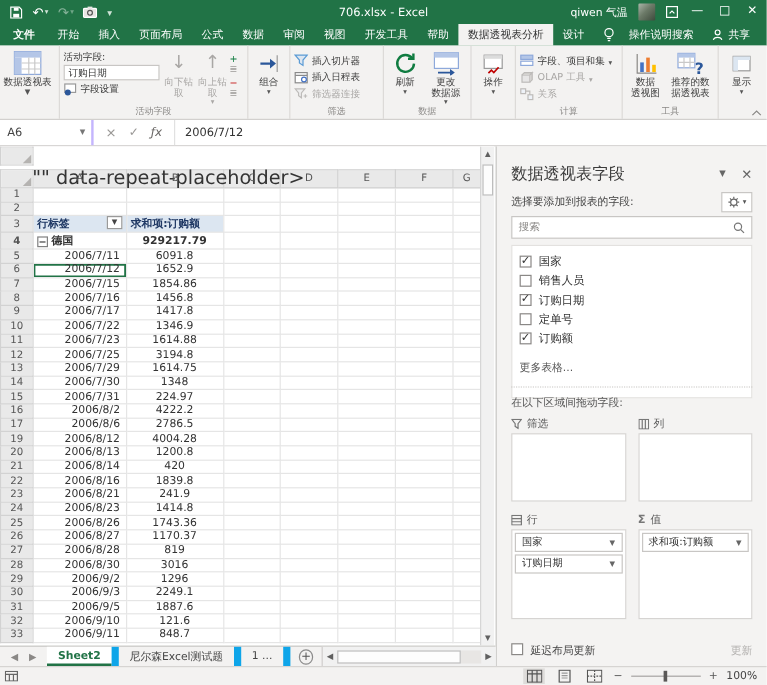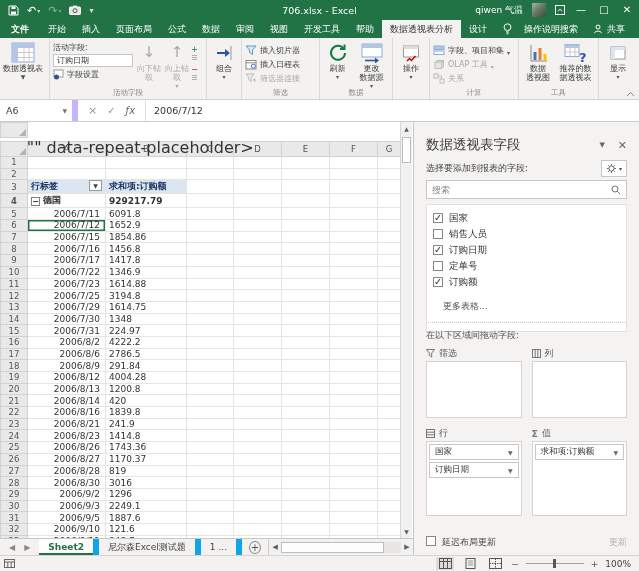--- a/index.html
+++ b/index.html
@@ -39,38 +39,38 @@
 .af-left{display:flex;flex-direction:column;font-size:8px;color:#3b3b3b;padding-top:2px;width:84px}
 .af-input{width:80px;height:13px;border:1px solid #c8c6c4;background:#fff;font-size:8px;padding:0 3px;margin:1px 0 2px 0;font-family:inherit;color:#333}
 .af-settings{display:flex;align-items:center;gap:3px}
 .bigarrow{font-size:15px;line-height:1;color:#b8b6b4}
 .minicol{display:flex;flex-direction:column;gap:4px;padding-top:6px;font-size:8px;line-height:1}
 .mini-lines{display:inline-block;width:5px;height:5px;background:repeating-linear-gradient(#b0aeac 0 1px,transparent 1px 2px);margin-left:1px}
 .ribbon-collapse{position:absolute;right:4px;bottom:2px}
 
 
 .fbar{position:absolute;top:100px;left:0;width:639px;height:22px;background:#fff;border-bottom:1px solid #cfcdcb;display:flex;align-items:stretch;font-size:9.5px;color:#444}
-.namebox{width:78px;position:relative;display:flex;align-items:center;padding-left:6px;border-right:6px solid #c4b5fd}
+.namebox{width:78px;position:relative;display:flex;align-items:center;padding-left:6px;border-right:2px solid #c4b5fd}
 .nb-caret{position:absolute;right:5px;font-size:6px;color:#777}
 .fbtns{display:flex;align-items:center;gap:10px;padding:0 10px;border-right:1px solid #e1e1e1;color:#9a9896}
 .fbtn-x::after{content:"×";font-size:11px}
 .fbtn-ok::after{content:"✓";font-size:10px}
 .fbtn-fx::after{content:"ƒx";font-style:italic;font-size:10px;color:#6a6866}
 .fvalue{display:flex;align-items:center;padding-left:8px;color:#333}
 
 
 .gridwrap{position:absolute;top:122px;left:0;width:412px;height:416px;overflow:hidden;background:#fff}
 table.sheet{border-collapse:collapse;table-layout:fixed;width:400px}
 .sheet th{background:#e9e9e9;border:1px solid #d2d2d2;font-weight:normal;font-size:8.5px;color:#555;height:15px}
 .sheet td{border:1px solid #e5e5e5;font-size:9px;color:#333;padding:0 3px;white-space:nowrap;overflow:hidden;height:11.7px}
 .sheet td.rn{background:#e9e9e9;border-color:#d2d2d2;font-size:8.5px;color:#555;text-align:center;padding:0}
 .corner{position:relative}
 .corner::after{content:"";position:absolute;right:1px;bottom:1px;border-left:7px solid transparent;border-bottom:7px solid #b5b3b1}
 td.a{text-align:right;padding-right:5px}
-td.b{text-align:left;padding-right:4px}
+td.b{text-align:center;padding-right:4px}
 tr.pivothdr td.ph{background:#dce6f1;color:#1f3864;font-weight:bold;text-align:left;padding-left:3px}
 tr.grouprow td{font-weight:bold}
 td.ga{text-align:left !important;padding-left:3px}
 .pfbtn{float:right;width:13px;height:11px;border:1px solid #9a9a9a;background:#fff;font-size:6px;line-height:10px;text-align:center;color:#444;margin-top:0}
 .collapsebox{display:inline-block;width:9px;height:9px;border:1px solid #808080;background:#fff;font-size:8px;line-height:7px;text-align:center;color:#333;margin-right:3px;vertical-align:-1px}
 .collapsebox::before{content:"−"}
 td.selcell{box-shadow:inset 0 0 0 1.5px #217346}
 .vscroll{position:absolute;right:0;top:0;width:12px;height:416px;background:#f1f1f1;border-left:1px solid #d6d6d6}
 .vs-arrow{height:13px;font-size:6px;color:#606060;text-align:center;line-height:13px}
 .vs-down{position:absolute;bottom:0;width:100%}
@@ -635,30 +635,20 @@
           <td class="rn">17</td>
           <td class="a">2006/8/6</td>
           <td class="b">2786.5</td>
           <td></td>
           <td></td>
           <td></td>
           <td></td>
           <td></td>
         </tr>
         <tr>
-          <td class="rn">18</td>
-          <td class="a">2006/8/9</td>
-          <td class="b">291.84</td>
-          <td></td>
-          <td></td>
-          <td></td>
-          <td></td>
-          <td></td>
-        </tr>
-        <tr>
           <td class="rn">19</td>
           <td class="a">2006/8/12</td>
           <td class="b">4004.28</td>
           <td></td>
           <td></td>
           <td></td>
           <td></td>
           <td></td>
         </tr>
         <tr>
@@ -860,21 +850,21 @@
         <span class="cb"></span>
         <span>定单号</span>
       </div>
 
       <div class="fitem">
         <span class="cb checked"></span>
         <span>订购额</span>
       </div>
 
   </div>
-  <div class="moretables" style="margin-top:-32px;padding-left:17px">更多表格...</div>
+  <div class="moretables" style="margin-top:-32px;padding-left:7px">更多表格...</div>
   <div class="draghint">在以下区域间拖动字段:</div>
   <div class="areas">
     <div class="ahdr">
         <span>
           <svg width="9" height="9" viewBox="0 0 9 9">
             <path d="M.5.5h8L5.7 4v4L3.3 6.3V4z" fill="none" stroke="#777"></path>
           </svg>
         </span>
         <span>筛选</span>
       </div>

